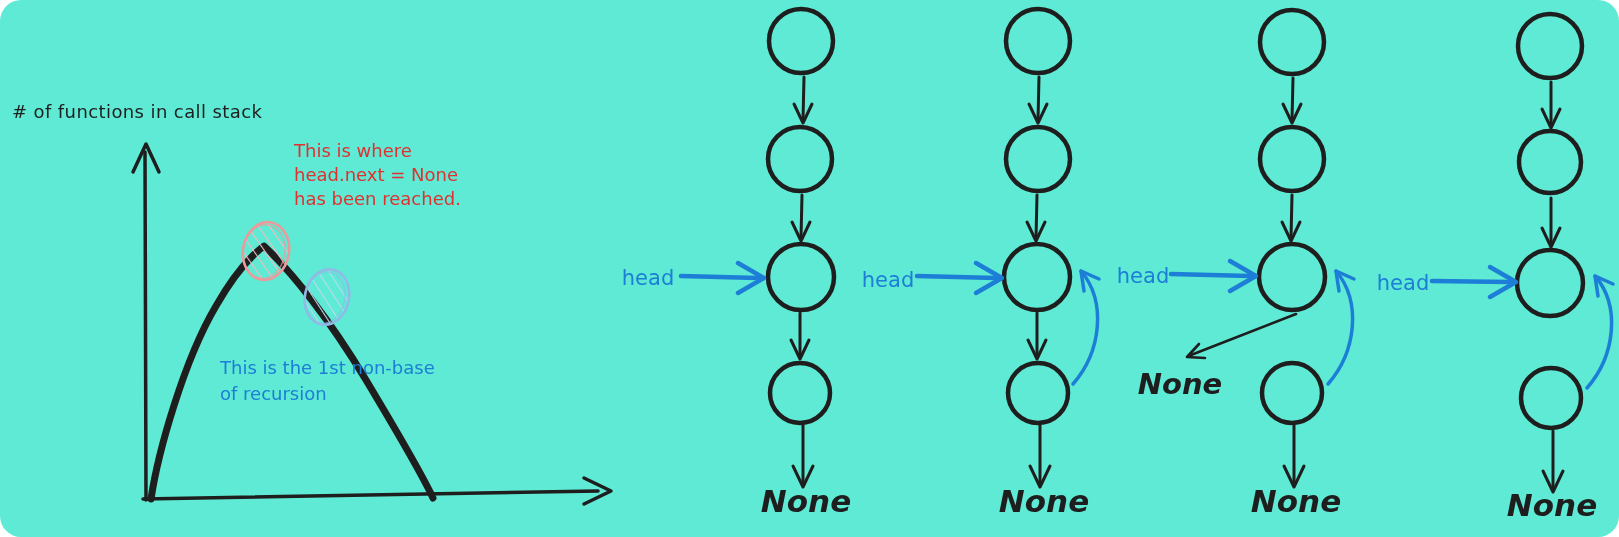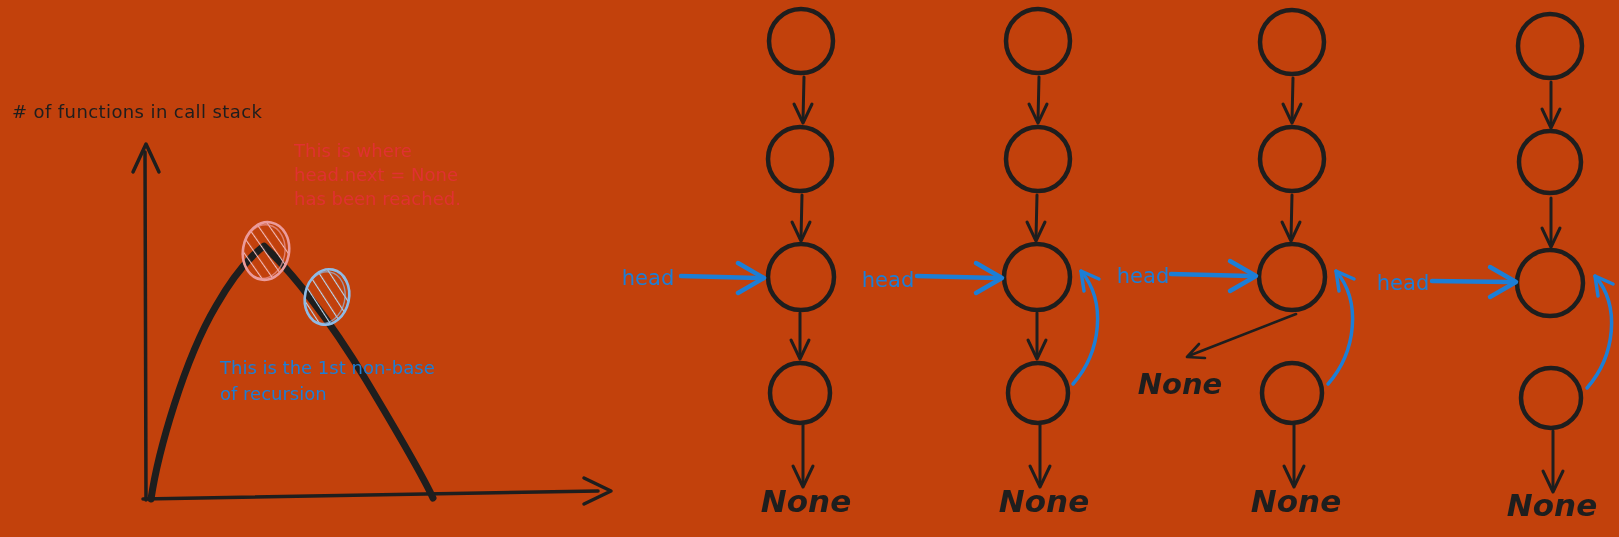--- a/index.html
+++ b/index.html
@@ -1,21 +1,22 @@
 <!DOCTYPE html>
 <html><head>
 <meta charset="utf-8">
 <style>
   html, body { margin: 0; padding: 0; background: #ffffff; }
   .canvas {
     position: relative;
     width: 1619px;
     height: 537px;
-    background: #c2410c;
+    background: #5eead4;
     overflow: hidden;
+    border-radius: 21px;
   }
   svg { display: block; }
   text {
     font-family: "DejaVu Sans", sans-serif;
     fill: #1e1e1e;
     user-select: none;
   }
   .t-axis  { font-size: 18px; letter-spacing: 0.4px; }
   .t-red   { font-size: 18px; fill: #e03131; }
   .t-blue  { font-size: 18px; fill: #1c7ed6; }

